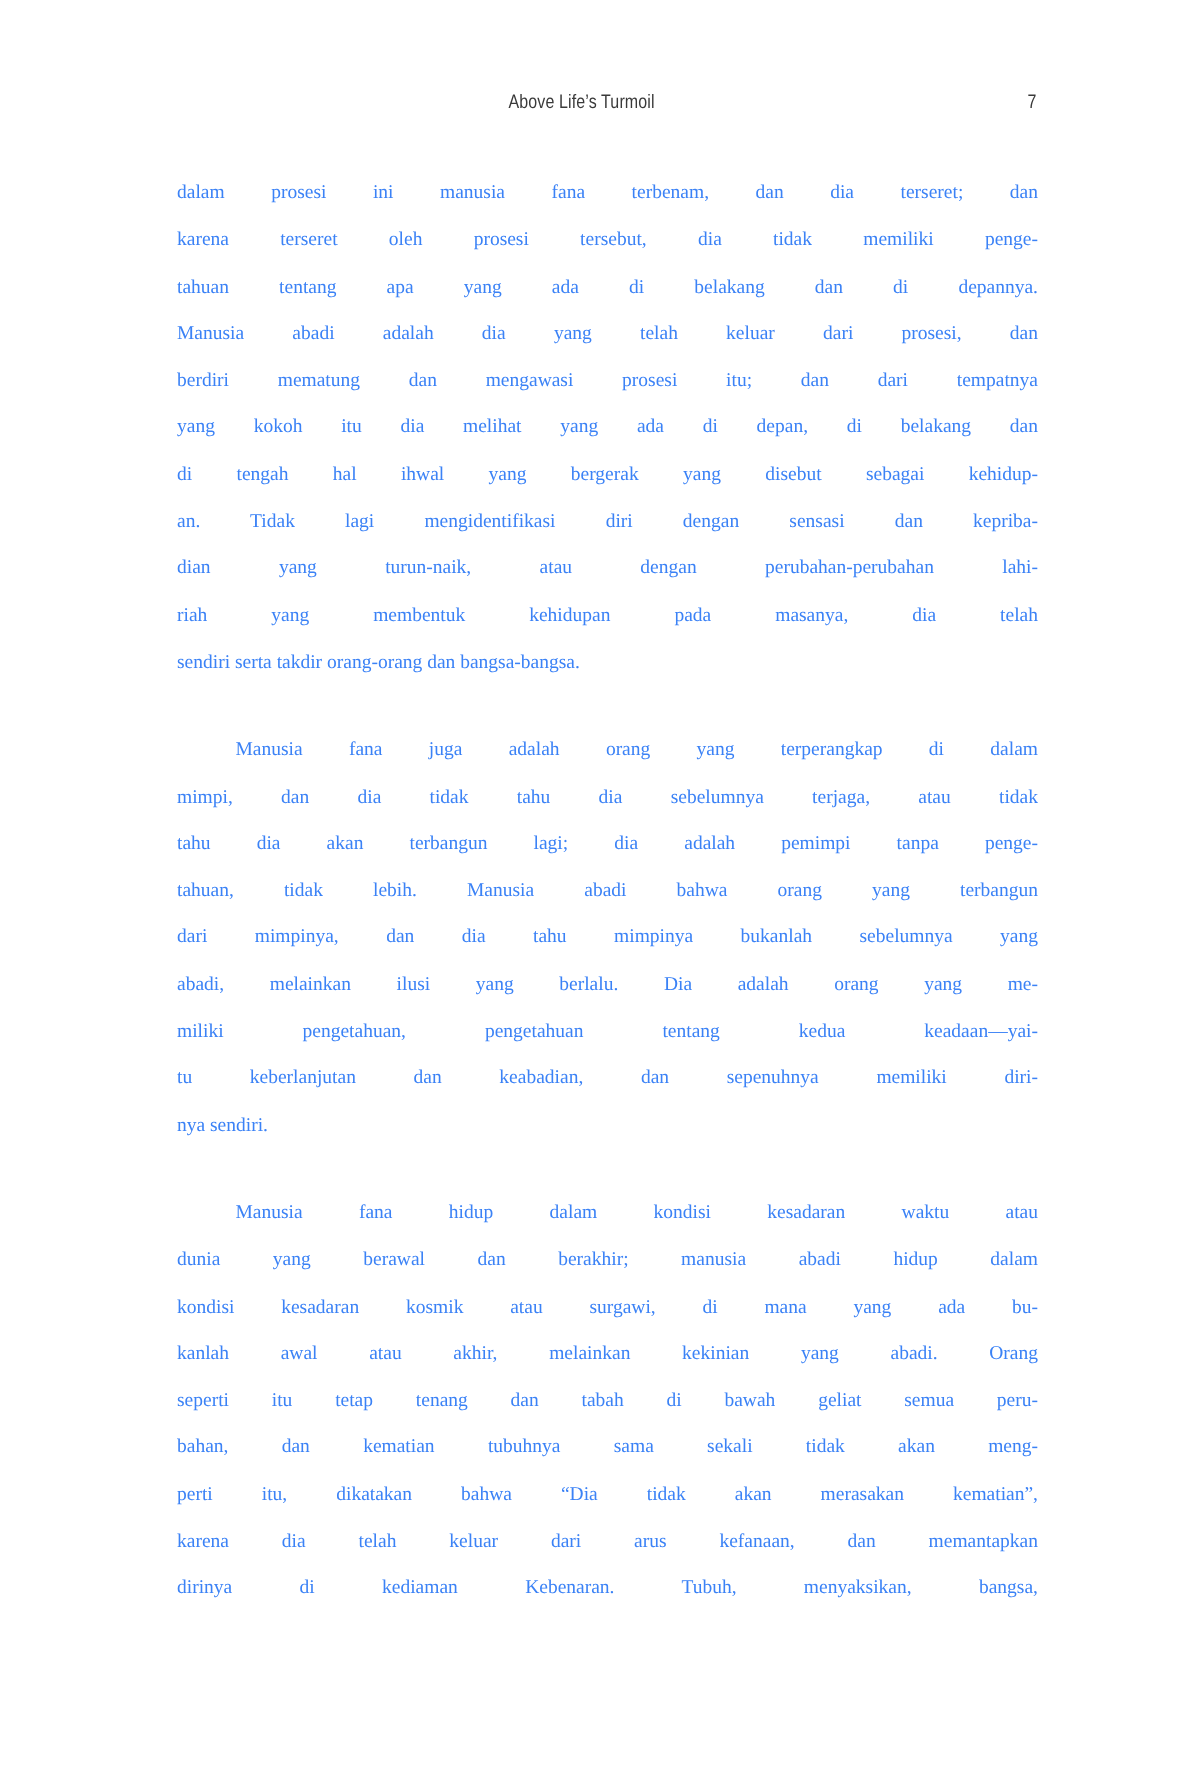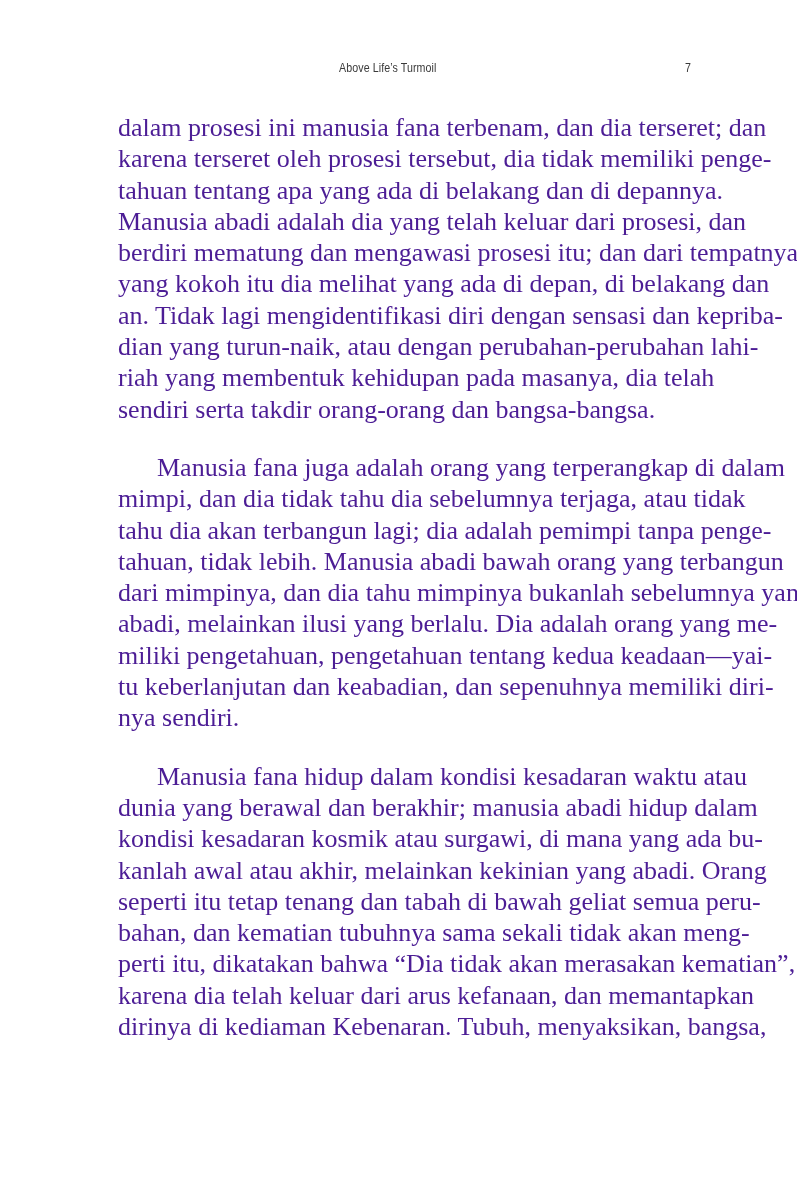--- a/index.html
+++ b/index.html
@@ -6,22 +6,22 @@
     body { width: 797px; height: 1181px; position: relative; overflow: hidden; }
     .running-head {
       position: absolute; top: 58px; left: 0; width: 633px; height: 22px;
       font-family: "Liberation Sans", sans-serif; font-size: 13px; color: #3a3a3a;
       letter-spacing: 0.1px;
     }
     .running-title { position: absolute; left: 339px; top: 2px; transform: scaleX(0.82); transform-origin: left center; }
     .page-number { position: absolute; left: 685px; top: 2px; transform: scaleX(0.82); transform-origin: left center; }
     .body-text {
       position: absolute; top: 112px; left: 118px; width: 574px;
-      font-family: "Liberation Serif", serif; font-size: 26px; line-height: 31.3px;
-      color: #4c1d95;
+      font-family: "Liberation Serif", serif; font-size: 13px; line-height: 31.3px;
+      color: #3b82f6;
     }
     .line { display: block; white-space: nowrap; text-align: justify; text-align-last: justify; height: 31.3px; }
     .line.last { text-align-last: left; }
     .line.indent { text-indent: 39px; margin-top: 27px; }
   </style>
 </head>
 <body>
 
 <div class="running-head">
   <span class="running-title">Above Life’s Turmoil</span>
@@ -29,30 +29,31 @@
 </div>
 
 <div class="body-text" id="body-text">
     <div>
       <span class="line">dalam prosesi ini manusia fana terbenam, dan dia terseret; dan</span>
       <span class="line">karena terseret oleh prosesi tersebut, dia tidak memiliki penge-</span>
       <span class="line">tahuan tentang apa yang ada di belakang dan di depannya.</span>
       <span class="line">Manusia abadi adalah dia yang telah keluar dari prosesi, dan</span>
       <span class="line">berdiri mematung dan mengawasi prosesi itu; dan dari tempatnya</span>
       <span class="line">yang kokoh itu dia melihat yang ada di depan, di belakang dan</span>
+      <span class="line">di tengah hal ihwal yang bergerak yang disebut sebagai kehidup-</span>
       <span class="line">an. Tidak lagi mengidentifikasi diri dengan sensasi dan kepriba-</span>
       <span class="line">dian yang turun-naik, atau dengan perubahan-perubahan lahi-</span>
       <span class="line">riah yang membentuk kehidupan pada masanya, dia telah</span>
       <span class="line last">sendiri serta takdir orang-orang dan bangsa-bangsa.</span>
     </div>
     <div>
       <span class="line indent">Manusia fana juga adalah orang yang terperangkap di dalam</span>
       <span class="line">mimpi, dan dia tidak tahu dia sebelumnya terjaga, atau tidak</span>
       <span class="line">tahu dia akan terbangun lagi; dia adalah pemimpi tanpa penge-</span>
-      <span class="line">tahuan, tidak lebih. Manusia abadi bawah orang yang terbangun</span>
+      <span class="line">tahuan, tidak lebih. Manusia abadi bahwa orang yang terbangun</span>
       <span class="line">dari mimpinya, dan dia tahu mimpinya bukanlah sebelumnya yang</span>
       <span class="line">abadi, melainkan ilusi yang berlalu. Dia adalah orang yang me-</span>
       <span class="line">miliki pengetahuan, pengetahuan tentang kedua keadaan—yai-</span>
       <span class="line">tu keberlanjutan dan keabadian, dan sepenuhnya memiliki diri-</span>
       <span class="line last">nya sendiri.</span>
     </div>
     <div>
       <span class="line indent">Manusia fana hidup dalam kondisi kesadaran waktu atau</span>
       <span class="line">dunia yang berawal dan berakhir; manusia abadi hidup dalam</span>
       <span class="line">kondisi kesadaran kosmik atau surgawi, di mana yang ada bu-</span>

